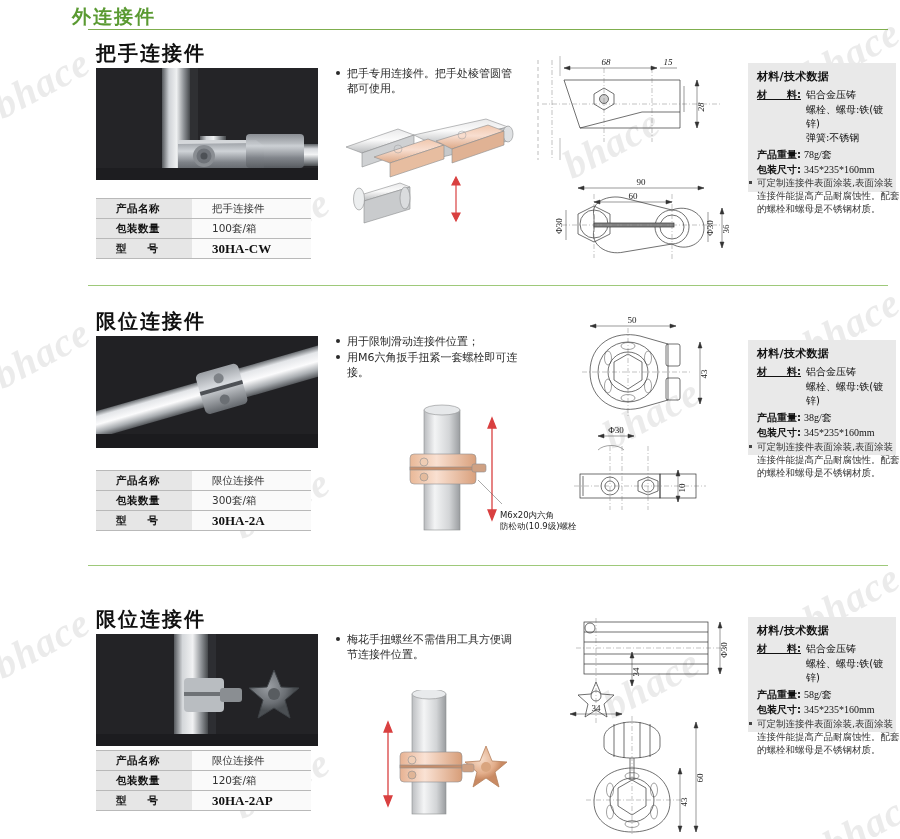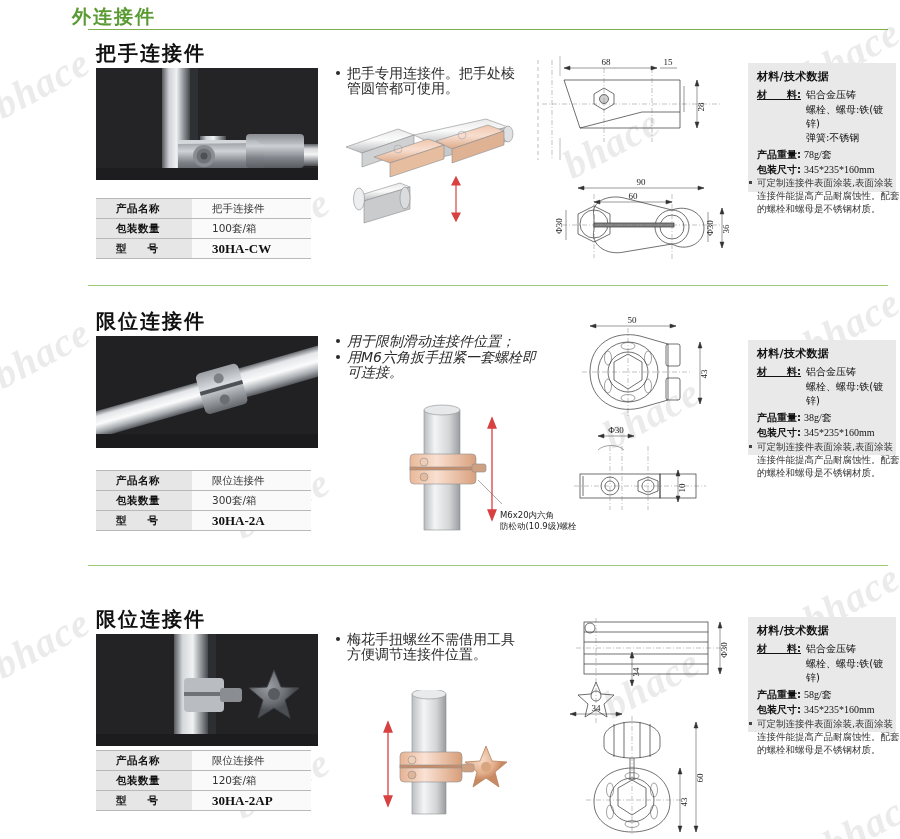--- a/index.html
+++ b/index.html
@@ -98,21 +98,21 @@
     font-family: "Liberation Serif", serif;
     font-weight: bold;
     font-size: 13px;
     color: #111;
   }
   .spec-table tr:first-child td { border-top: 1px solid #b9b9b9; }
 
   
   .bullets {
     position: absolute;
-    font-size: 14px;
+    font-size: 11px;
     line-height: 15px;
     color: #2a2a2a;
   }
   .bullets .b {
     position: relative;
     padding-left: 11px;
     margin-bottom: 1px;
   }
   .bullets .b::before {
     content: "";
@@ -308,21 +308,21 @@
       </g>
 
       <g stroke="#d94040" stroke-width="1.2" fill="#d94040">
         <line x1="120" y1="78" x2="120" y2="110"></line>
         <polygon points="120,72 116,80 124,80"></polygon>
         <polygon points="120,116 116,108 124,108"></polygon>
       </g>
     </svg>
   </div>
 
-  <div class="dwg" style="left:532px; top:46px;">
+  <div class="dwg" style="left:532px; top:46px;font-style:italic;">
     <svg width="208" height="128" viewBox="0 0 208 128">
       <g stroke="#333" stroke-width="0.7" fill="none">
         <path d="M32 34 L148 34 L148 82 L48 82 Z"></path>
         <path d="M48 82 L110 66 L148 66"></path>
         <polygon points="62,48 72,42 82,48 82,58 72,64 62,58" fill="#fff" stroke="#333"></polygon>
         <circle cx="72" cy="53" r="4.5" fill="#cfcfcf"></circle>
       </g>
       <g stroke="#666" stroke-width="0.4" stroke-dasharray="5,2,1,2" fill="none">
         <line x1="10" y1="58" x2="190" y2="58"></line>
         <line x1="72" y1="22" x2="72" y2="96"></line>
@@ -453,21 +453,21 @@
       <td class="k">包装数量</td>
       <td class="v">300套/箱</td>
     </tr>
     <tr class="model">
       <td class="k spread">型　　号</td>
       <td class="v">30HA-2A</td>
     </tr>
   </tbody>
     </table>
 
-  <div class="bullets" style="left:336px; top:334px; width:200px;font-style:italic;">
+  <div class="bullets" style="left:336px; top:334px; width:200px;">
     <div class="b">用于限制滑动连接件位置；</div>
     <div class="b">用M6六角扳手扭紧一套螺栓即可连接。</div>
   </div>
 
   <div class="dwg" style="left:380px; top:400px;">
     <svg width="140" height="140" viewBox="0 0 140 140">
       <defs>
         <linearGradient id="i2t" x1="0" y1="0" x2="1" y2="0">
           <stop offset="0%" stop-color="#b9bbbe"></stop>
             <stop offset="30%" stop-color="#f3f4f5"></stop>

